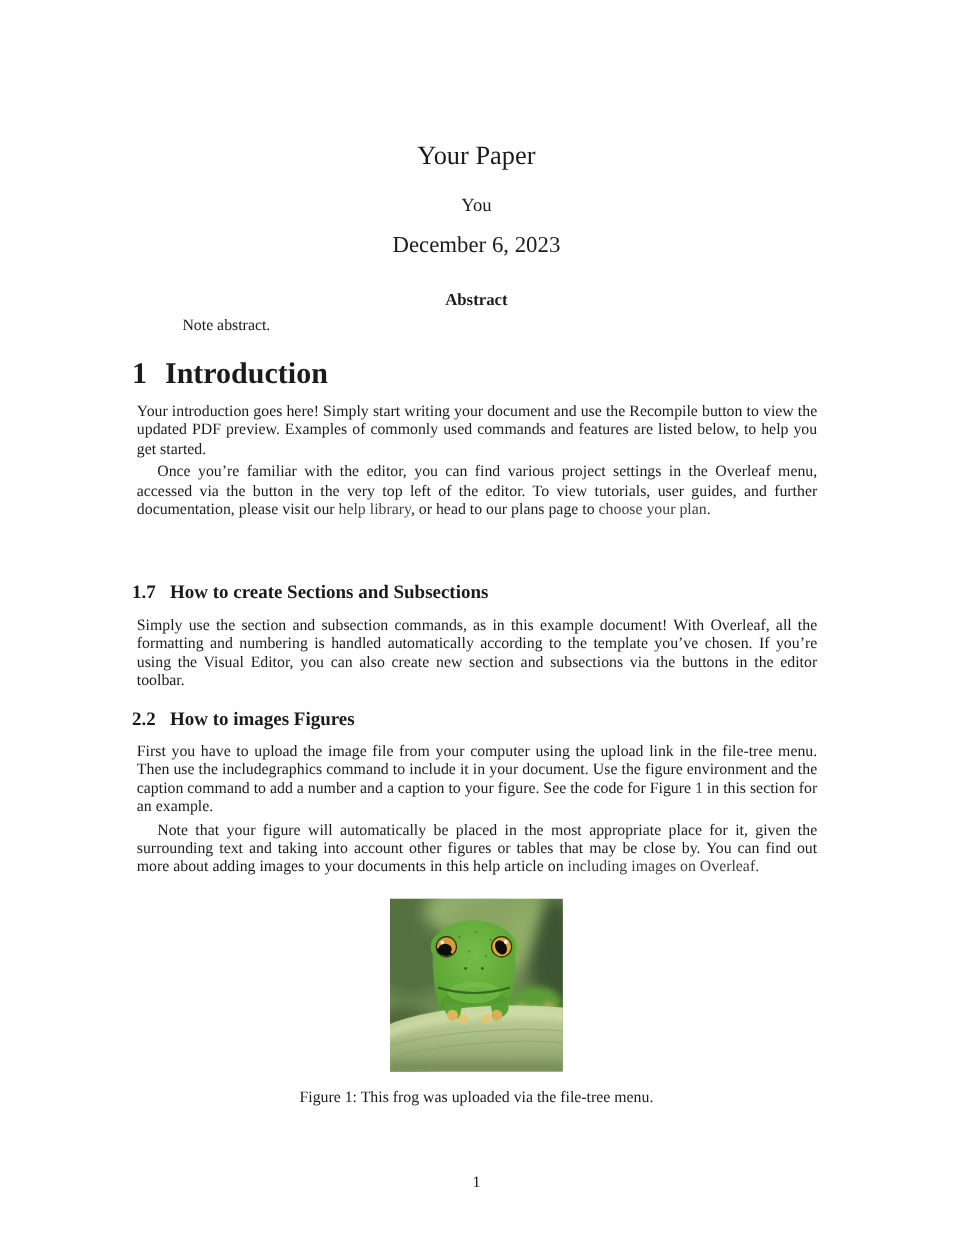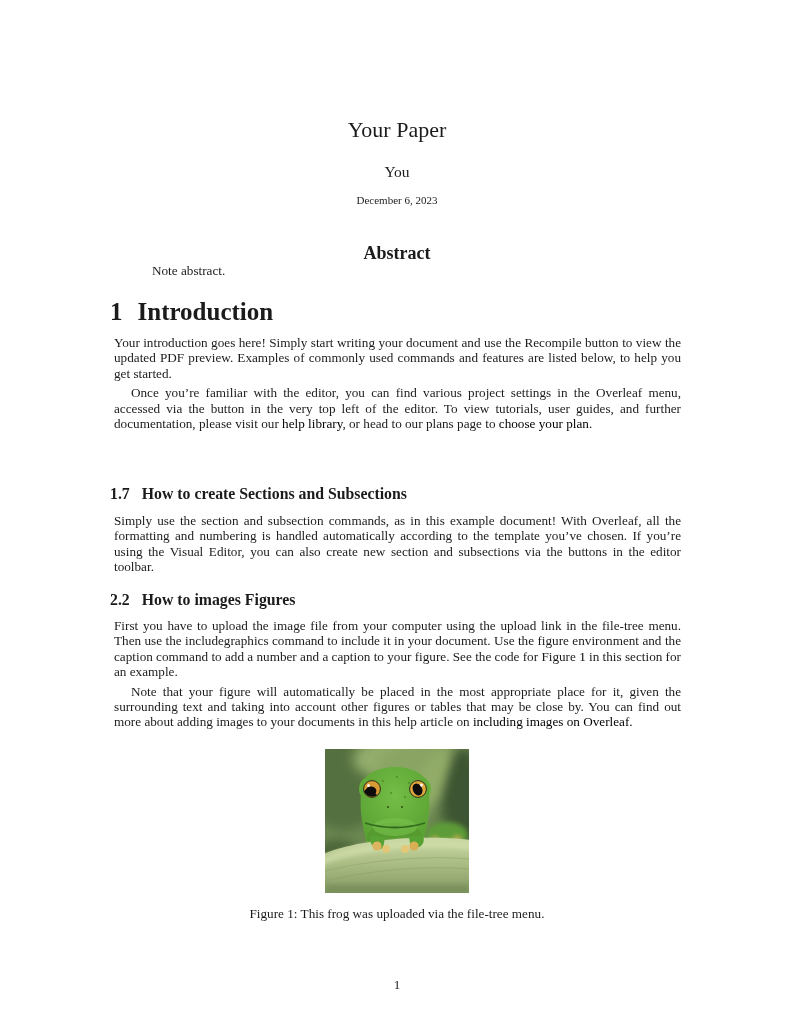--- a/index.html
+++ b/index.html
@@ -7,32 +7,32 @@
     position:relative;
     width:794px;height:1028px;
     background:#ffffff;
     font-family:"Liberation Serif", serif;
     color:#1b1b1b;
     overflow:hidden;
   }
   .centered{position:absolute;left:0;width:794px;text-align:center;}
   .title{top:117px;font-size:22px;}
   .author{top:163px;font-size:15.5px;}
-  .date{top:194px;font-size:11px;}
-  .abs-head{top:243px;font-size:18px;font-weight:bold;}
+  .date{top:194px;font-size:19px;}
+  .abs-head{top:243px;font-size:14px;font-weight:bold;}
   .abs-text{position:absolute;left:152px;top:263px;font-size:13.2px;}
   .col{position:absolute;left:110px;width:575px;}
   .sec{font-weight:bold;font-size:25px;}
   .subsec{font-weight:bold;font-size:15.8px;}
   .sec .num{display:inline-block;margin-right:15px;}
   .subsec .num{display:inline-block;margin-right:12px;}
   .body-text{font-size:13.2px;line-height:15.4px;text-align:justify;}
   .body-text p{margin:4px;}
   .body-text p.indent{text-indent:17px;}
-  a.doclink{color:#000000;text-decoration:none;cursor:pointer;}
+  a.doclink{color:#404040;text-decoration:none;cursor:pointer;}
   .fig-wrap{position:absolute;left:325px;top:749px;width:144px;height:144px;}
   .caption{top:906px;font-size:13.2px;}
   .pagenum{top:977px;font-size:13.2px;}
 </style>
 </head>
 <body>
 
 <div class="page">
 
   <div class="centered title">Your Paper</div>

